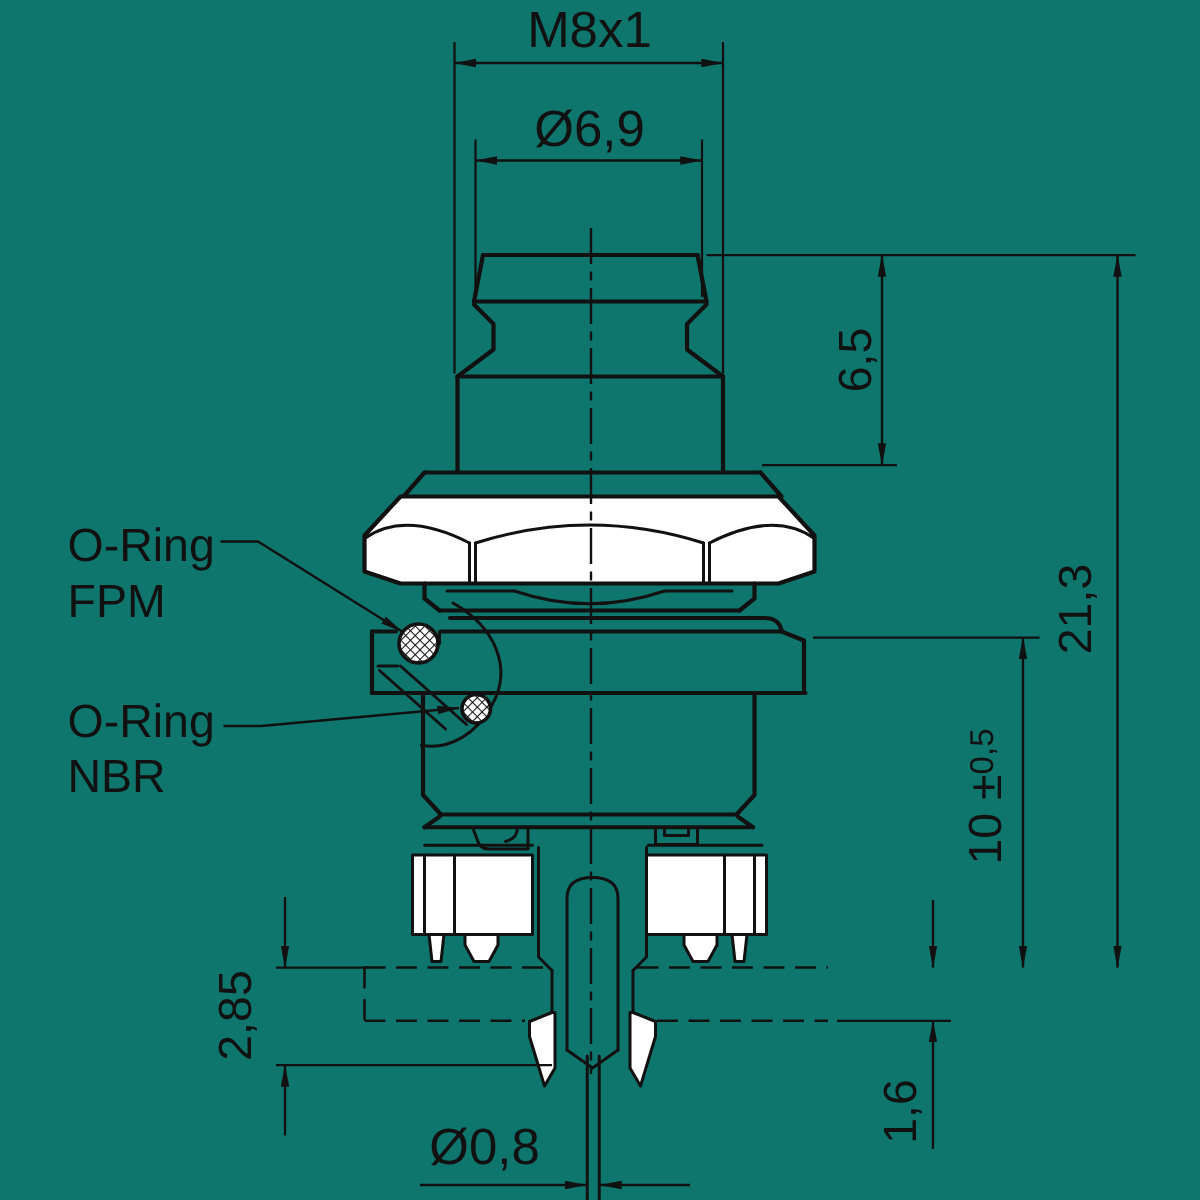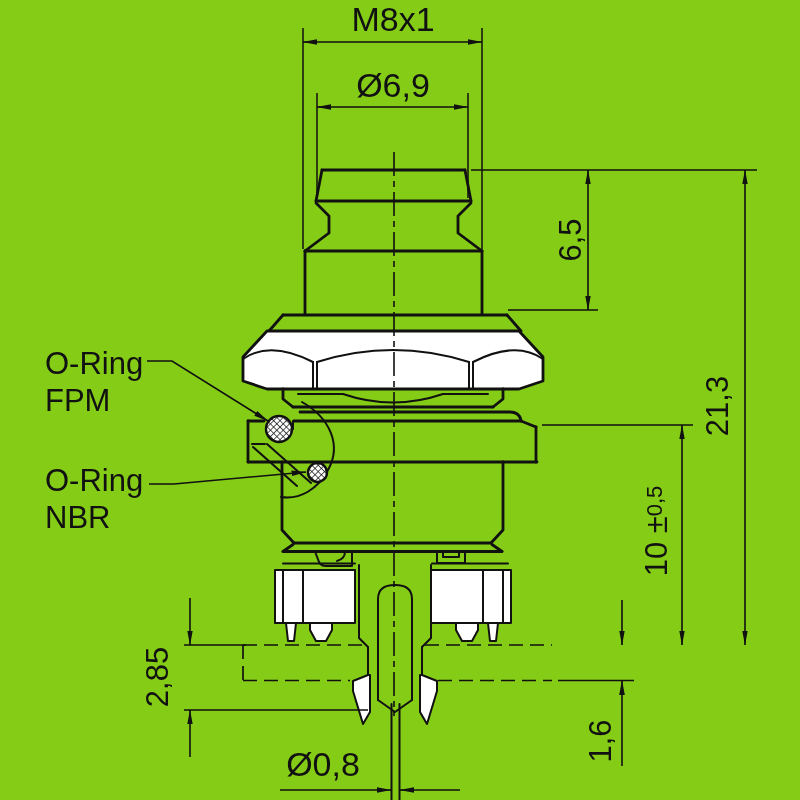--- a/index.html
+++ b/index.html
@@ -1,16 +1,16 @@
 <!DOCTYPE html>
 <html><head>
 <meta charset="utf-8">
 <style>
   html,body{margin:0;padding:0;background:#ffffff;}
-  .stage{position:relative;width:800px;height:800px;background:#84cc16;overflow:hidden;
+  .stage{position:relative;width:800px;height:800px;background:#0f766e;overflow:hidden;
          font-family:"Liberation Sans","DejaVu Sans",sans-serif;}
   svg{display:block;}
   text{fill:#111111;font-family:"Liberation Sans","DejaVu Sans",sans-serif;}
   .outline{stroke:#111111;stroke-width:2.8;fill:none;stroke-linejoin:round;stroke-linecap:round;}
   .outline-thin{stroke:#111111;stroke-width:2;fill:none;stroke-linejoin:round;stroke-linecap:round;}
   .white{fill:#ffffff;}
   .dim{stroke:#111111;stroke-width:1.6;fill:none;}
   .ext{stroke:#111111;stroke-width:1.5;fill:none;}
   .phantom{stroke:#111111;stroke-width:1.7;fill:none;stroke-dasharray:14 7;}
   .cline{stroke:#111111;stroke-width:1.6;fill:none;stroke-dasharray:24 5 6 5;}

